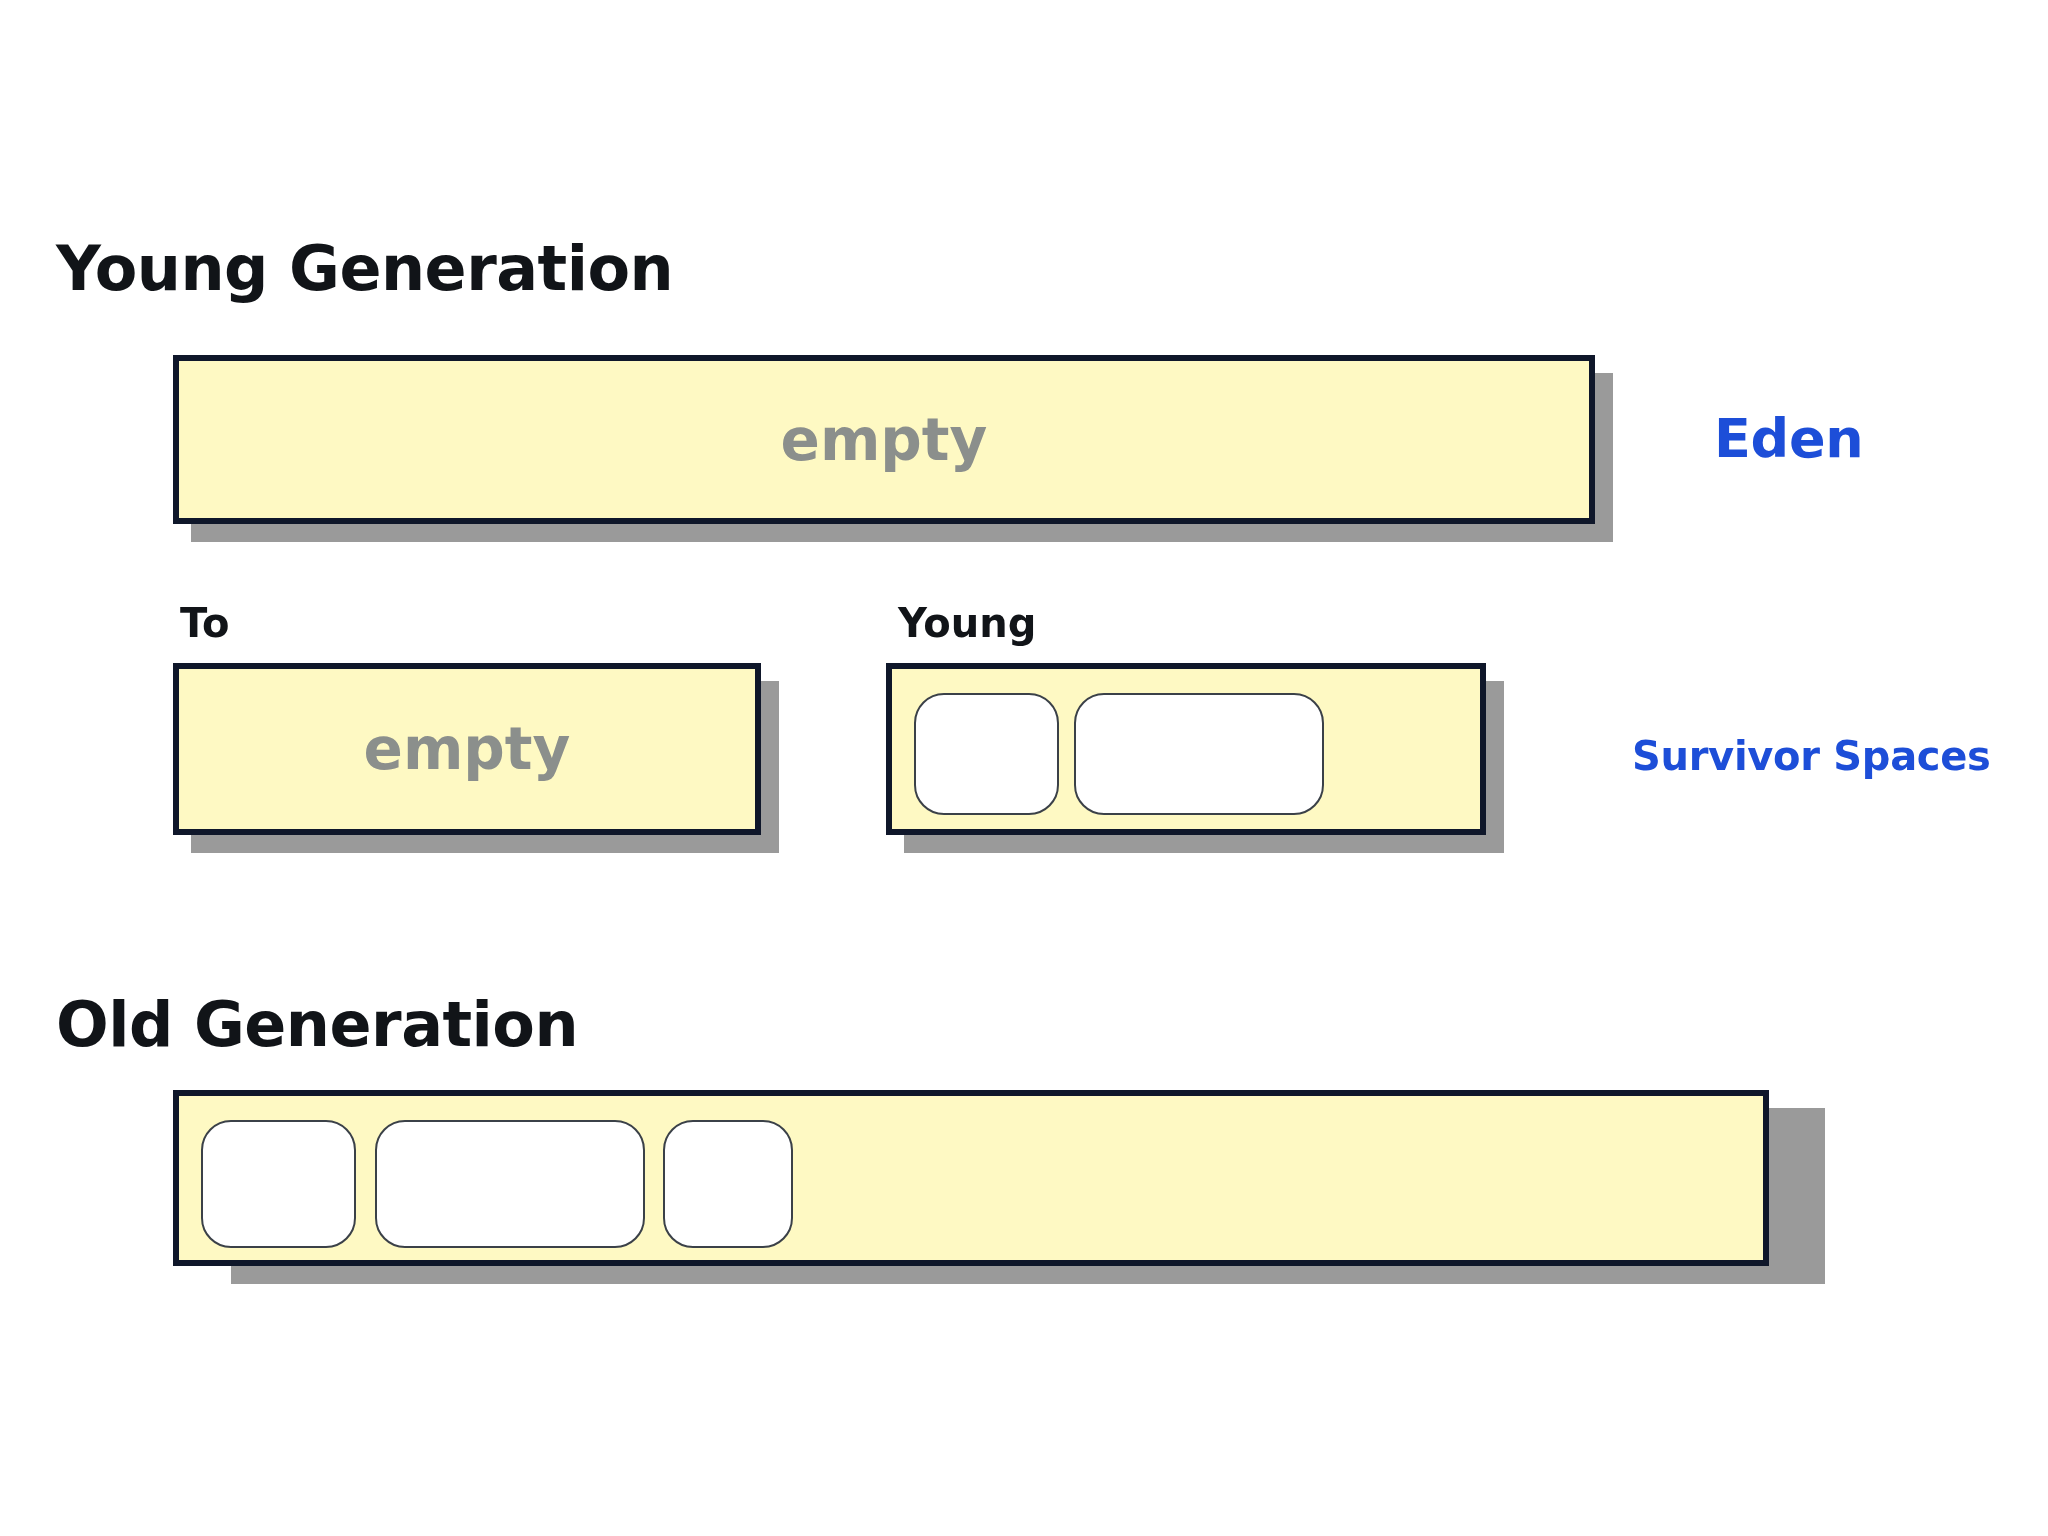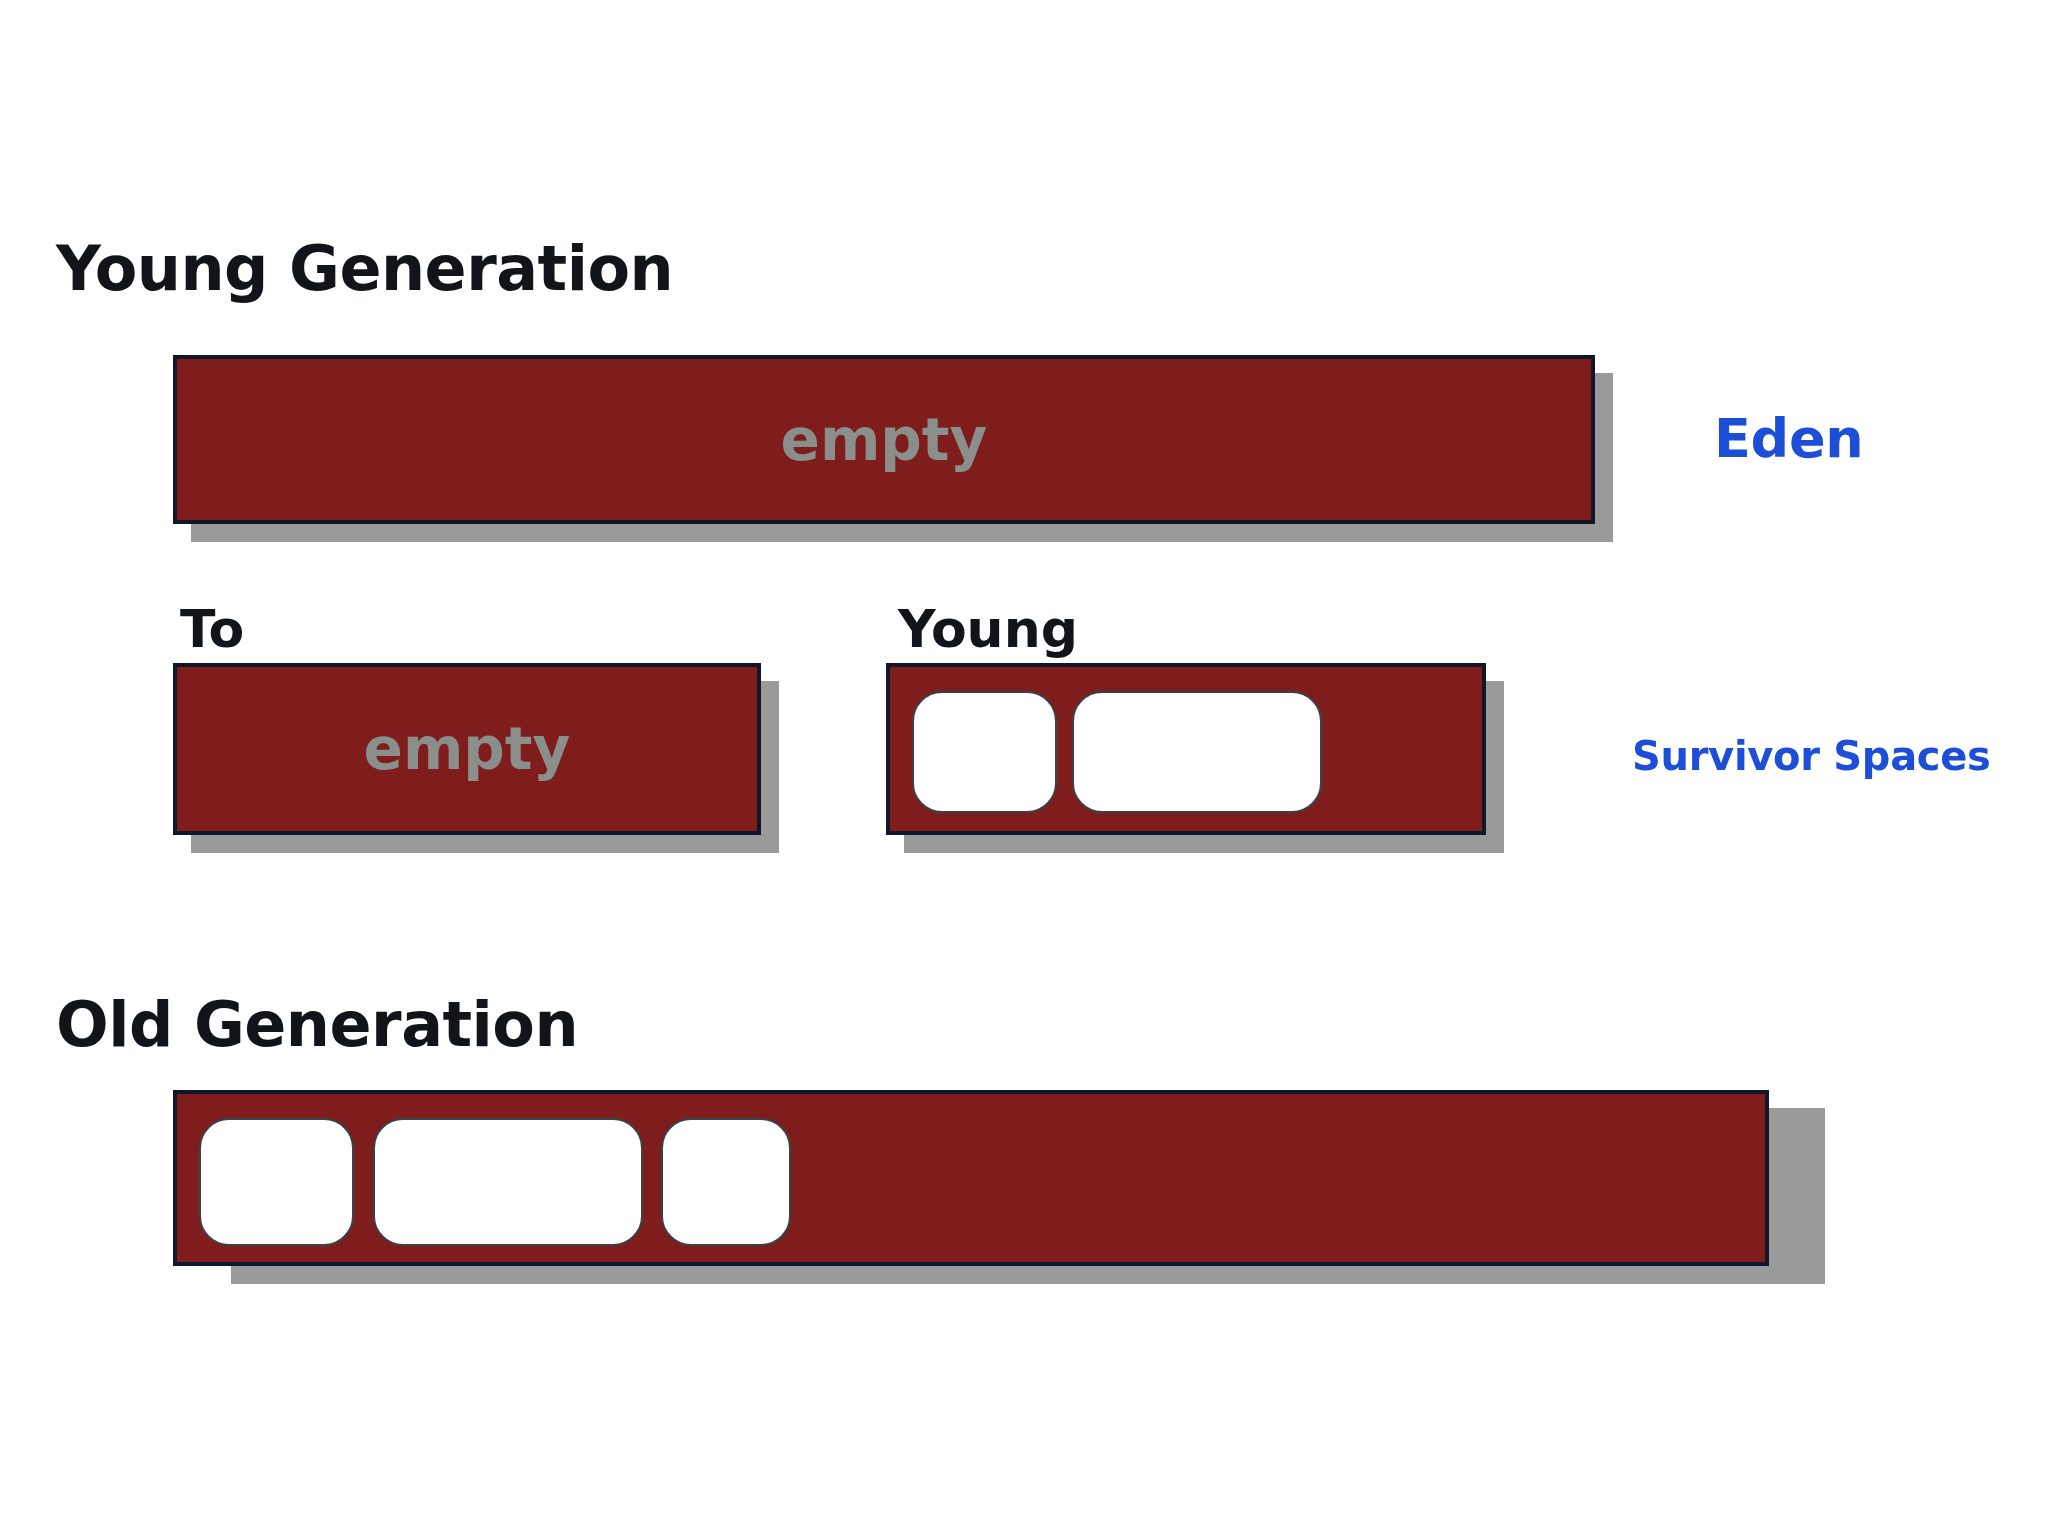--- a/index.html
+++ b/index.html
@@ -43,21 +43,21 @@
     top: 994px;
     font-size: 62px;
   }
 
   
   .small-label {
     position: absolute;
     font-family: "DejaVu Sans", "Liberation Sans", sans-serif;
     font-weight: bold;
     color: #111418;
-    font-size: 52px;
+    font-size: 40px;
     line-height: 1;
     white-space: nowrap;
   }
   #to-label    { left: 180px; top: 603px; }
   #from-label  { left: 898px; top: 603px; }
 
   
   .side-label {
     position: absolute;
     font-family: "DejaVu Sans", "Liberation Sans", sans-serif;
@@ -75,22 +75,22 @@
   #survivor-spaces-label {
     left: 1632px;
     top: 736px;
     font-size: 40px;
   }
 
   
   .region {
     position: absolute;
     box-sizing: border-box;
-    background: #7f1d1d;
-    border: 4px solid #0f172a;
+    background: #fef9c3;
+    border: 6px solid #0f172a;
   }
   .region-shadow {
     position: absolute;
     background: #9a9a9a;
   }
 
   #eden-shadow      { left: 191px;  top: 373px;  width: 1422px; height: 169px; }
   #eden-region      { left: 173px;  top: 355px;  width: 1422px; height: 169px; }
 
   #to-shadow        { left: 191px;  top: 681px;  width: 588px;  height: 172px; }

